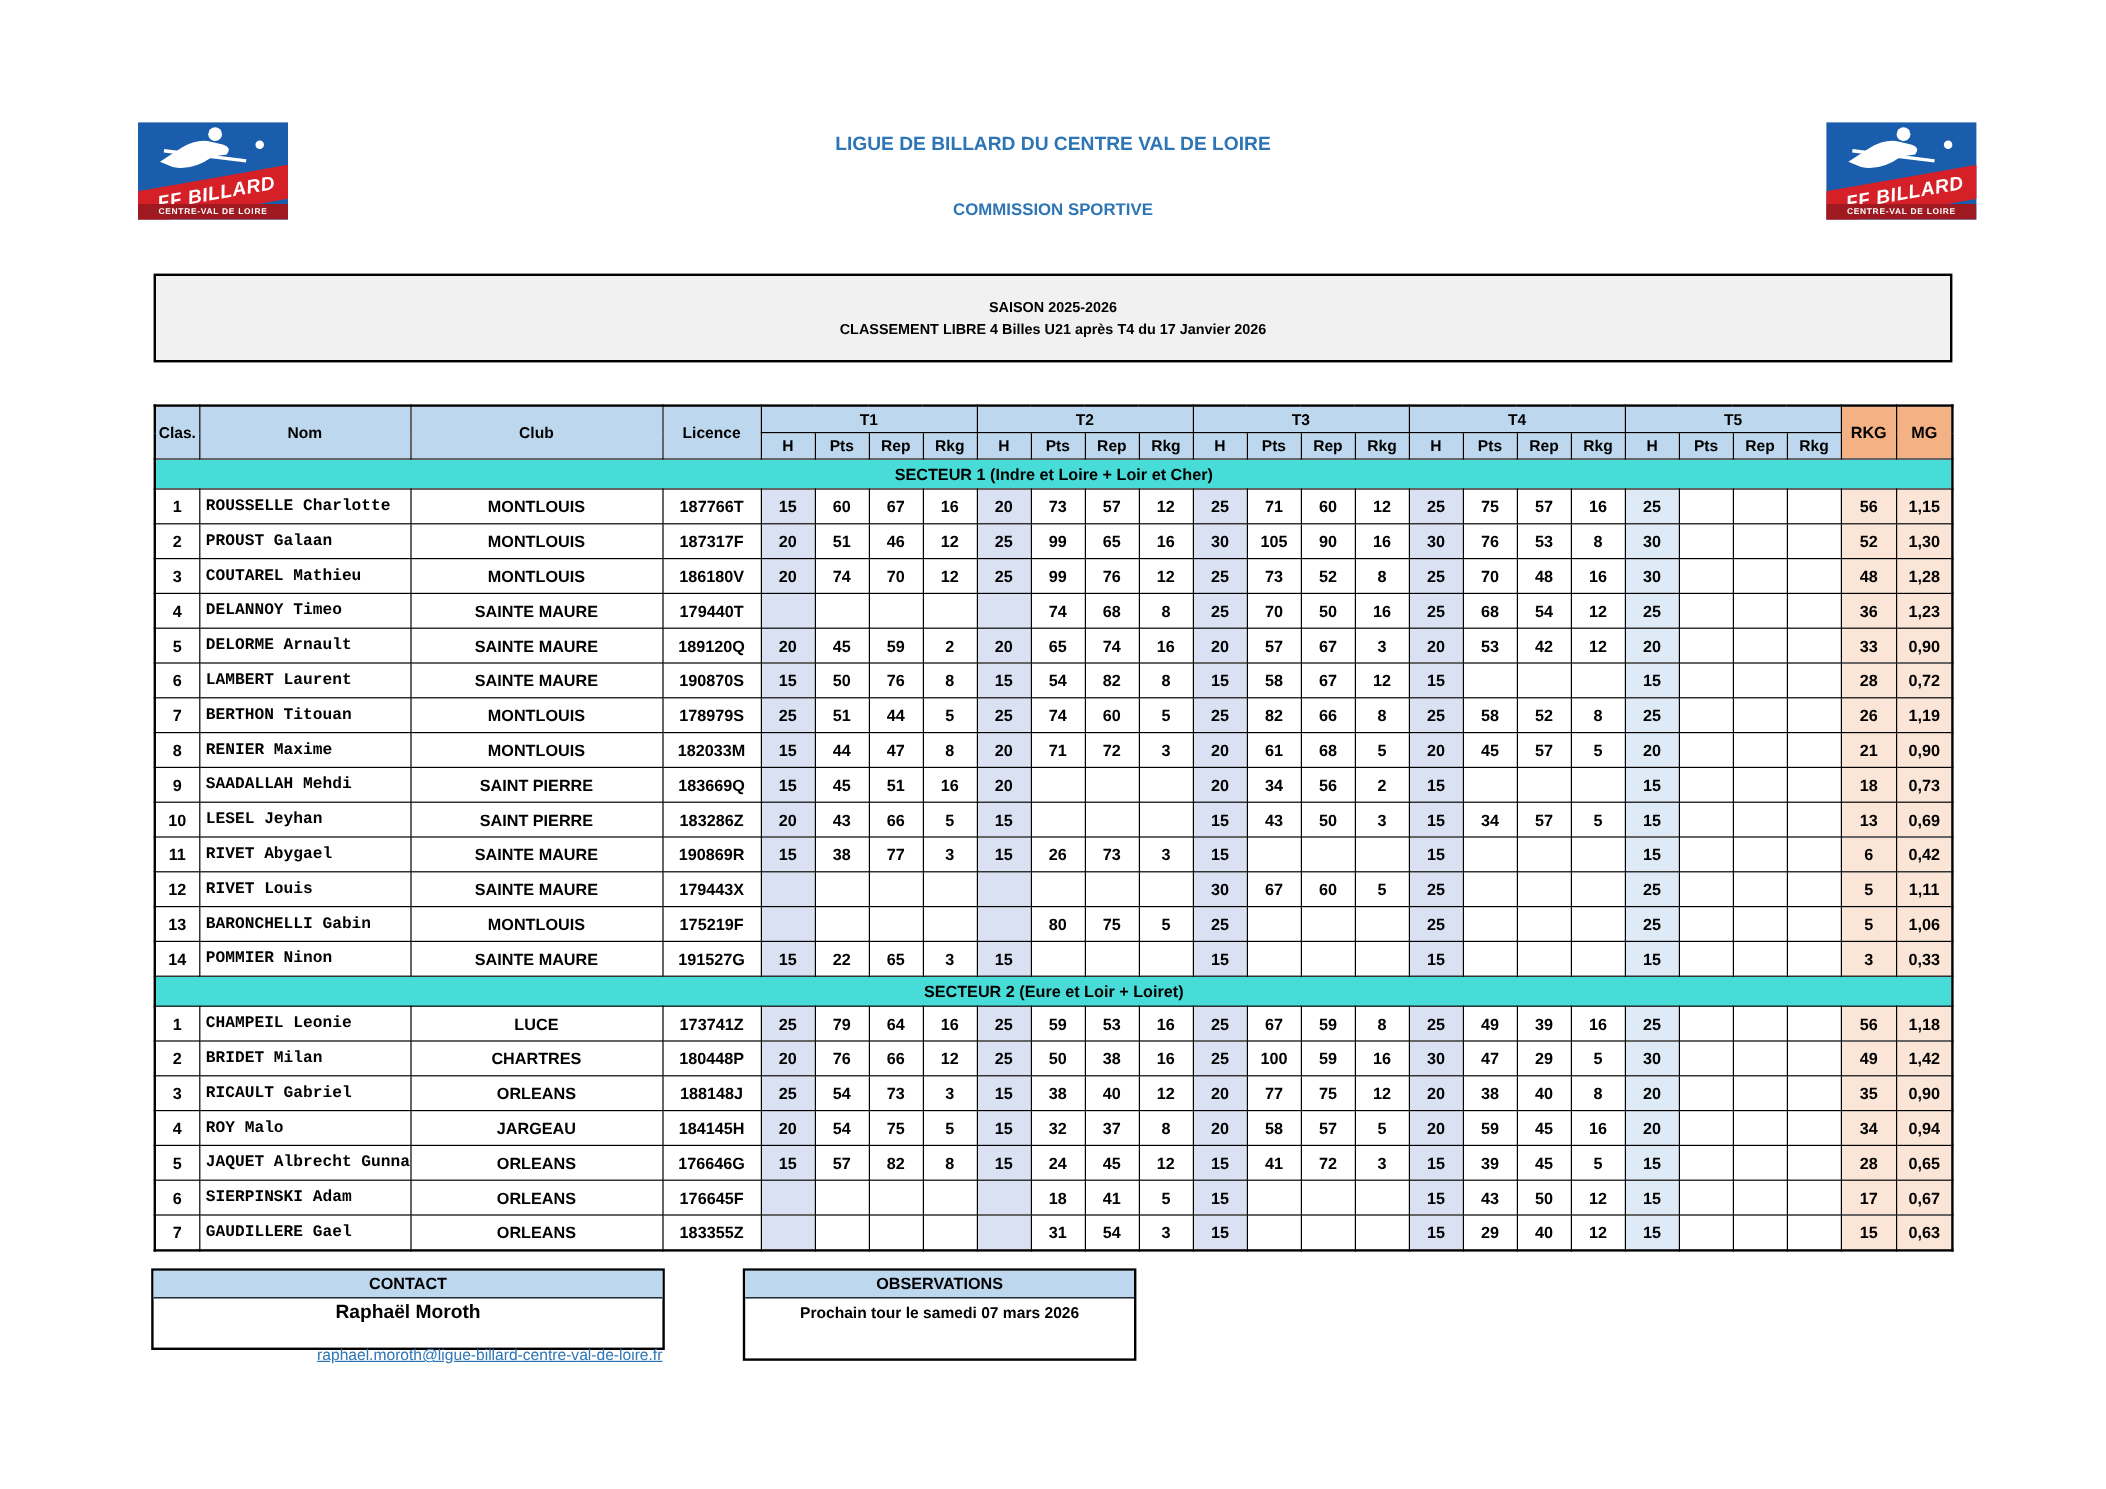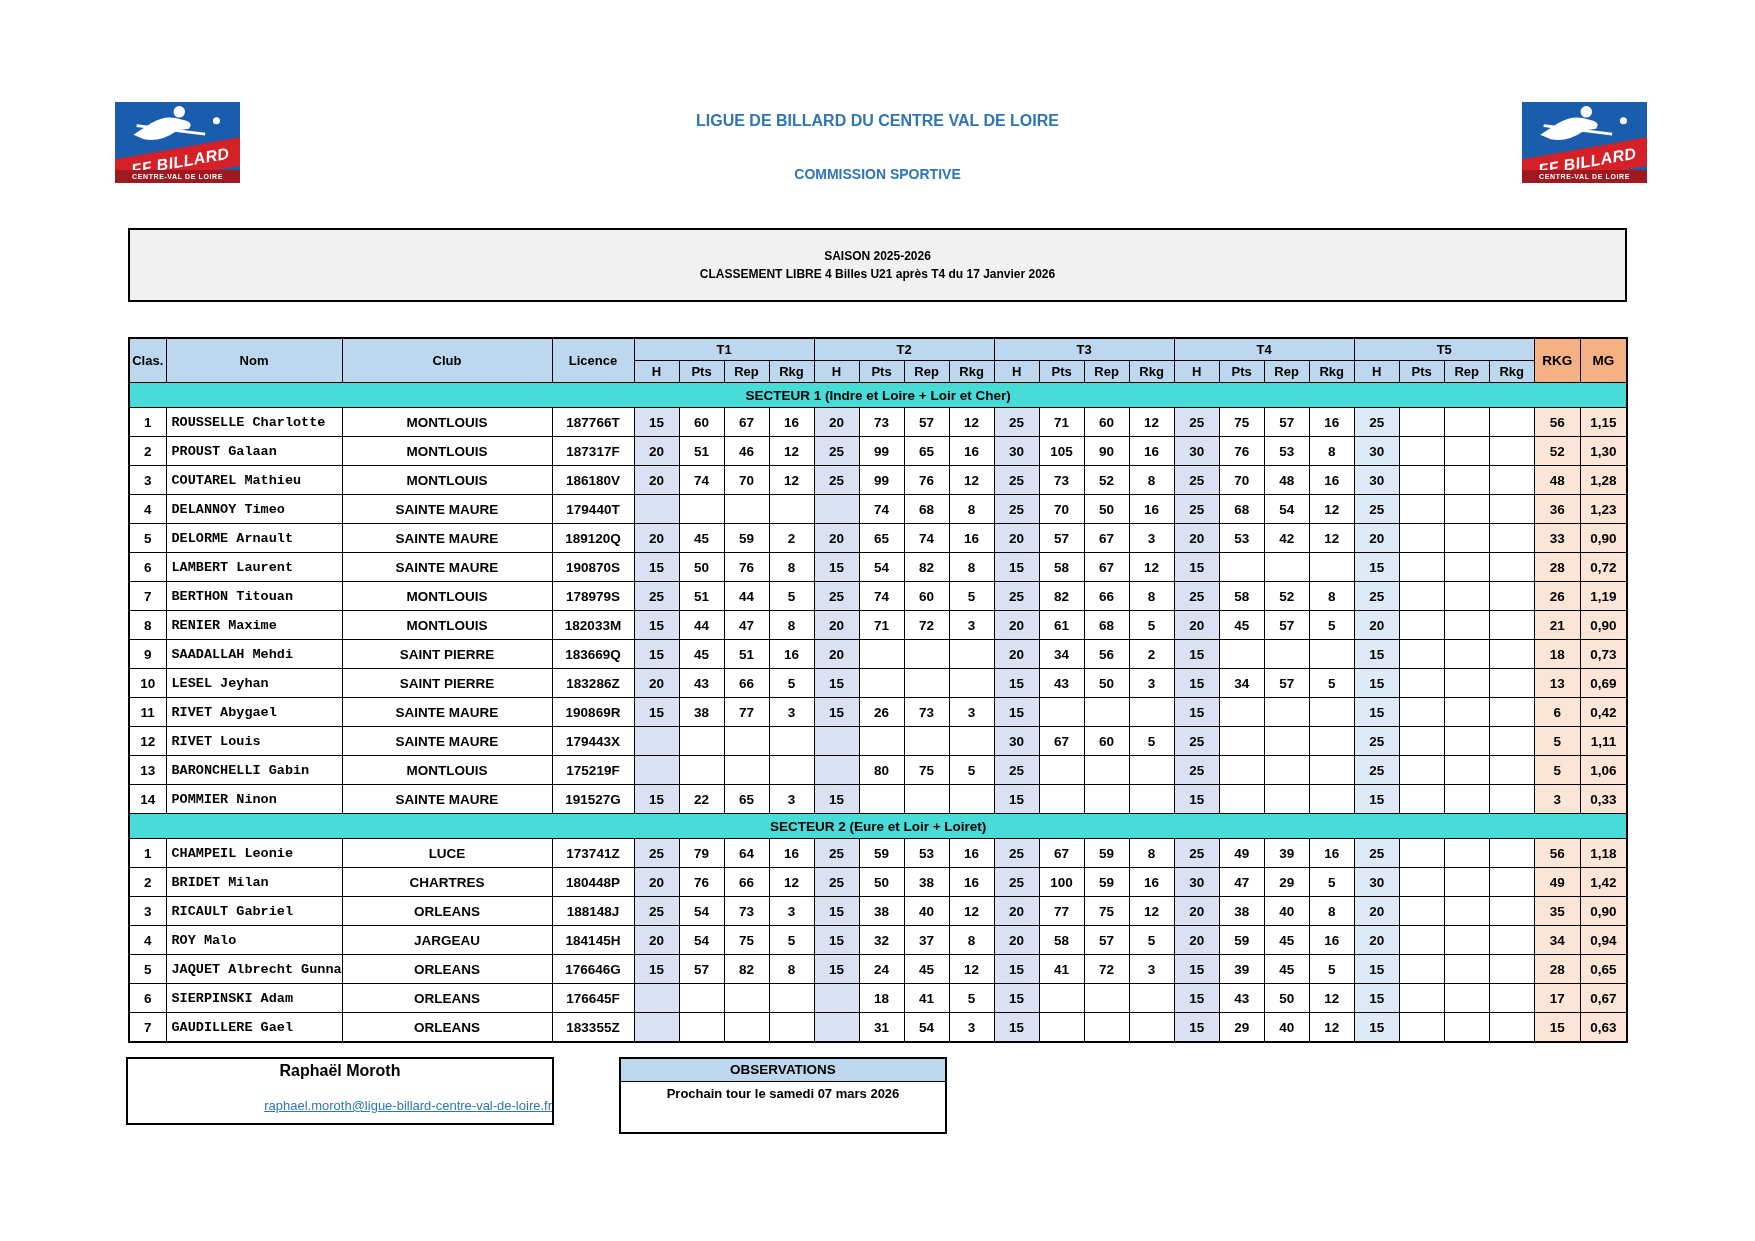--- a/index.html
+++ b/index.html
@@ -748,20 +748,21 @@
           <td></td>
           <td></td>
           <td></td>
           <td class="sumc">15</td>
           <td class="sumc">0,63</td>
         </tr>
       </tbody>
     </table>
 
   <div class="cbox contact">
+    <div class="chead">CONTACT</div>
     <div class="cname">Raphaël Moroth</div>
     <a>raphael.moroth@ligue-billard-centre-val-de-loire.fr</a>
   </div>
   <div class="cbox obs">
     <div class="chead">OBSERVATIONS</div>
     <div class="obstext">Prochain tour le samedi 07 mars 2026</div>
   </div>
 
 </div>
 

